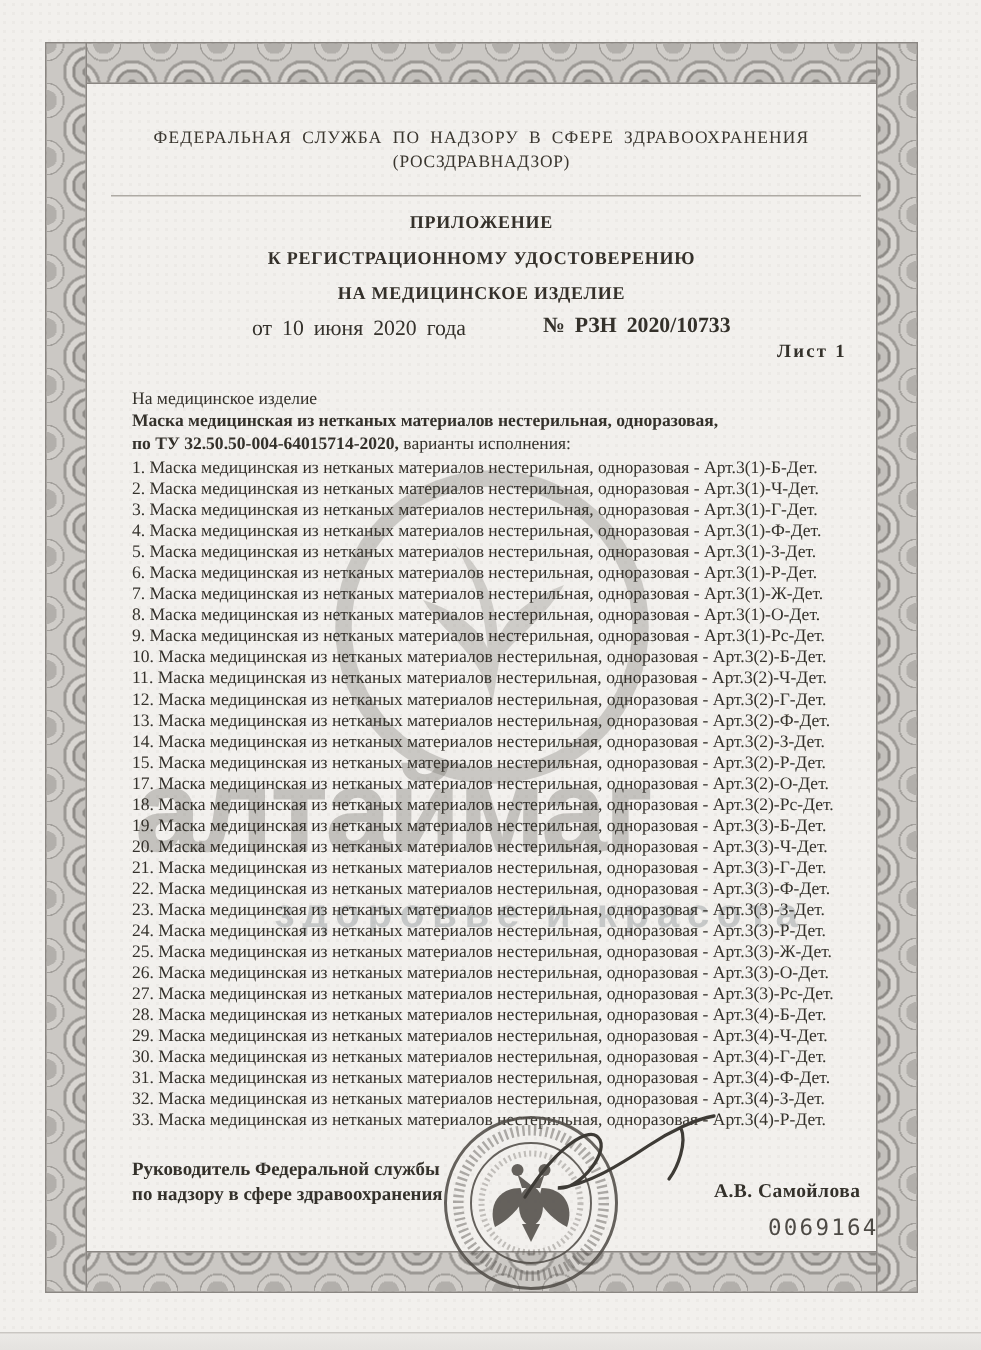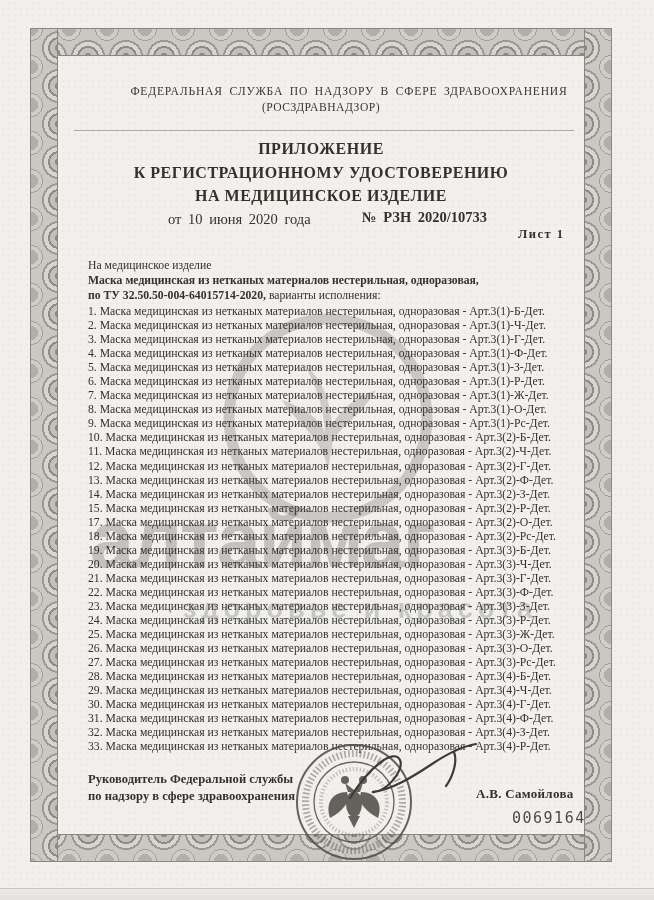--- a/index.html
+++ b/index.html
@@ -43,25 +43,25 @@
   }
   .wm-slogan{
     left:183px;top:594px;font-family:Liberation Sans, sans-serif;font-weight:bold;
     font-size:27px;letter-spacing:5px;color:rgba(146,152,158,.46);white-space:nowrap;
   }
   .wm-logo{left:222px;top:312px;width:212px;height:212px;}
 
   
   .agency{position:absolute;left:58px;width:526px;text-align:center;z-index:3;
     font-size:11.6px;letter-spacing:.8px;word-spacing:3px;color:#3a362f;}
-  .agency-1{top:85px;padding-left:28px;}
+  .agency-1{top:85px;}
   .agency-2{top:101px;letter-spacing:.5px;}
   .divider{position:absolute;left:74px;top:130px;width:500px;border-top:1.5px solid #aeaaa4;z-index:3;}
   .doc-title{position:absolute;left:58px;top:137px;width:526px;text-align:center;z-index:3;
-    font-weight:bold;font-size:16px;line-height:23.5px;letter-spacing:.5px;color:#34302a;}
+    font-weight:bold;font-size:12px;line-height:23.5px;letter-spacing:.5px;color:#34302a;}
   .date-label{position:absolute;left:168px;top:211px;font-weight:normal;font-size:14.5px;word-spacing:3px;z-index:3;}
   .number-label{position:absolute;left:342px;top:209px;font-weight:bold;font-size:14.5px;word-spacing:3px;z-index:3;margin-left:20px;}
   .sheet-label{position:absolute;left:518px;top:227px;font-weight:bold;font-size:12.5px;letter-spacing:1.5px;z-index:3;}
 
   
   .intro{position:absolute;left:88px;top:258px;width:500px;z-index:3;font-size:11.7px;line-height:15.2px;}
   .bold{font-weight:bold;}
   .variants{position:absolute;left:88px;top:305px;width:502px;z-index:3;font-size:11.7px;line-height:14.05px;}
   .variant-line{white-space:nowrap;}
 

